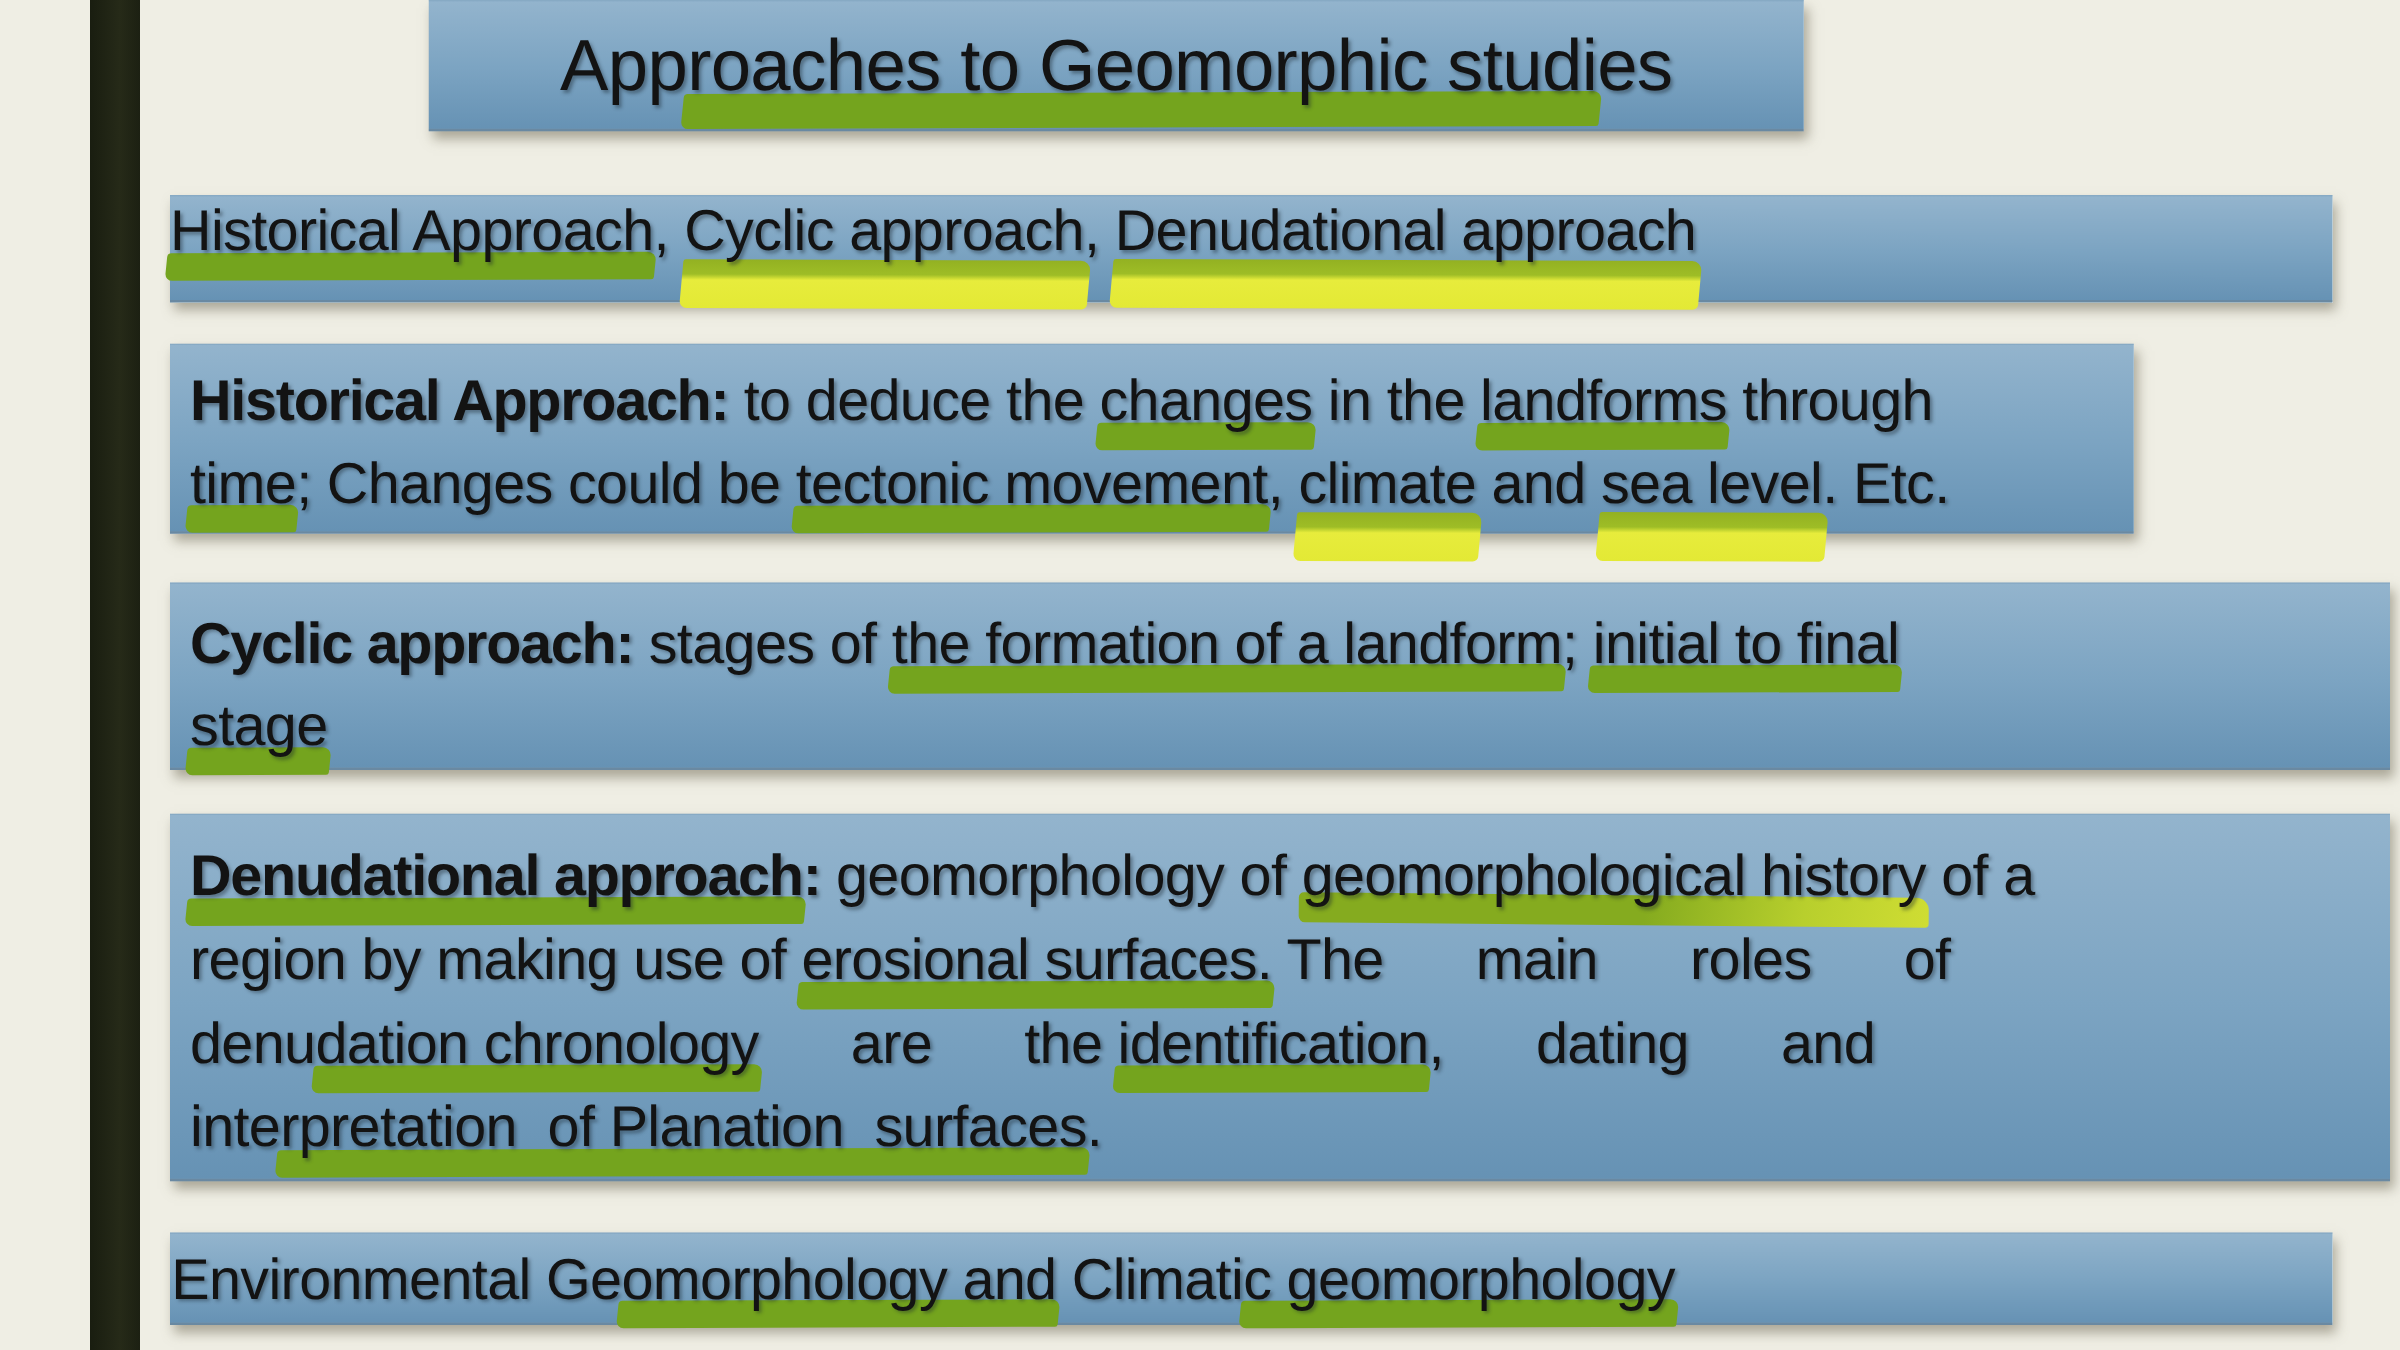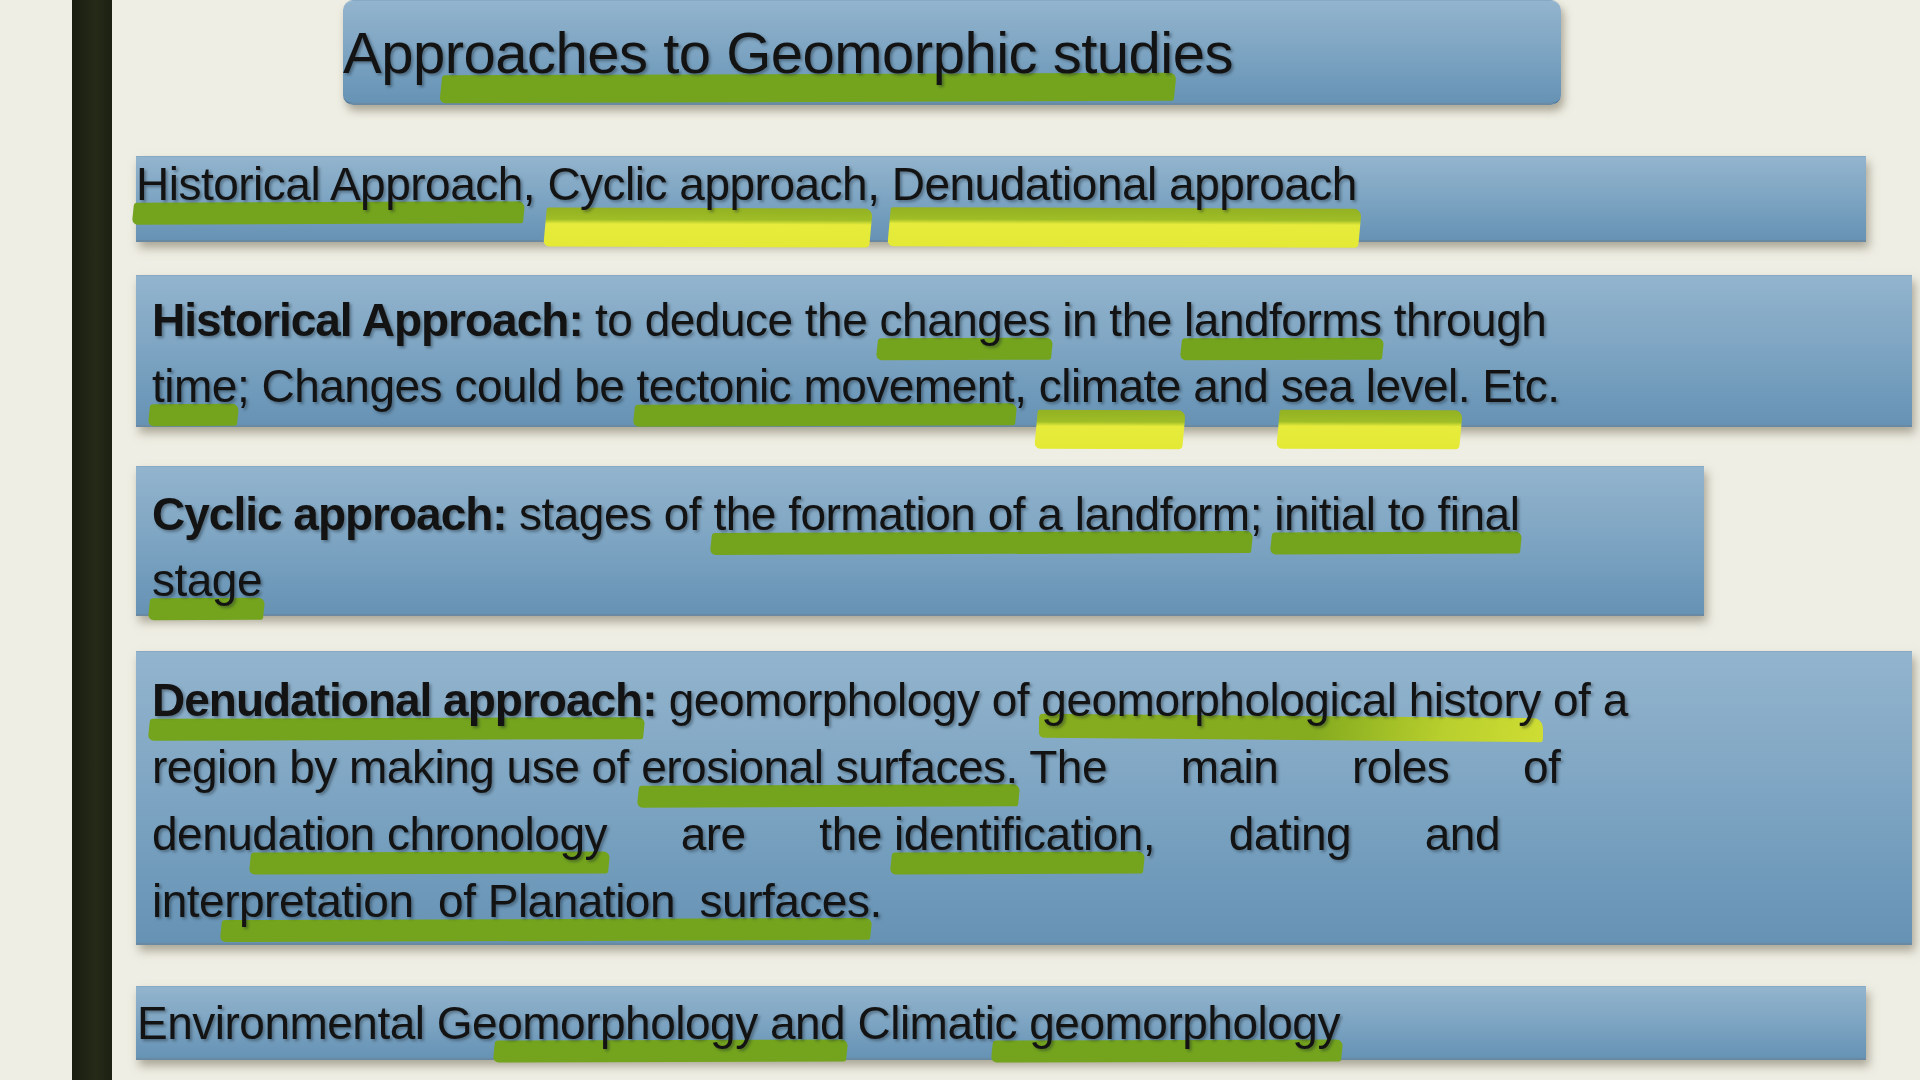--- a/index.html
+++ b/index.html
@@ -13,32 +13,32 @@
   .bluebox{position:absolute;
       background:linear-gradient(180deg,#93b4cd 0%,#7ca4c2 52%,#6692b4 100%);
       border-bottom:2px solid rgba(40,70,95,.38);
       border-top:1px solid rgba(255,255,255,.22);
       box-shadow:3px 6px 9px rgba(115,110,90,.55);
       color:#131313;}
   .bluebox .line{white-space:pre;isolation:isolate;position:relative;
       letter-spacing:-0.5px;}
   .bluebox .line span{text-shadow:2px 2px 3px rgba(25,35,45,.42);}
 
-  .title-box{left:343px;top:0;width:1218px;height:102px;
-      display:flex;align-items:center;justify-content:flex-start;
-      font-size:58px;border-radius:10px;}
+  .title-box{left:343px;top:0;width:1100px;height:102px;
+      display:flex;align-items:center;justify-content:center;
+      font-size:58px;}
   .title-box .line{letter-spacing:-0.5px;}
 
   .box-list{left:136px;top:156px;width:1730px;height:86px;
       display:flex;align-items:flex-start;box-sizing:border-box;
       font-size:46px;}
-  .box-historical{left:136px;top:275px;width:1776px;height:152px;
+  .box-historical{left:136px;top:275px;width:1571px;height:152px;
       padding:11px 0 0 16px;box-sizing:border-box;font-size:46px;}
   .box-historical .line{line-height:66px;}
-  .box-cyclic{left:136px;top:466px;width:1568px;height:150px;
+  .box-cyclic{left:136px;top:466px;width:1776px;height:150px;
       padding:14px 4px 0 16px;box-sizing:border-box;font-size:46px;}
   .box-cyclic .line{line-height:66px;}
   .box-denudational{left:136px;top:651px;width:1776px;height:294px;
       padding:15px 0 0 16px;box-sizing:border-box;font-size:46px;}
   .box-denudational .line{line-height:67px;}
   .box-environmental{left:136px;top:986px;width:1730px;height:74px;
       display:flex;align-items:center;padding-left:1px;box-sizing:border-box;
       font-size:46px;}
 
   .b{font-weight:700;letter-spacing:-1px;}

